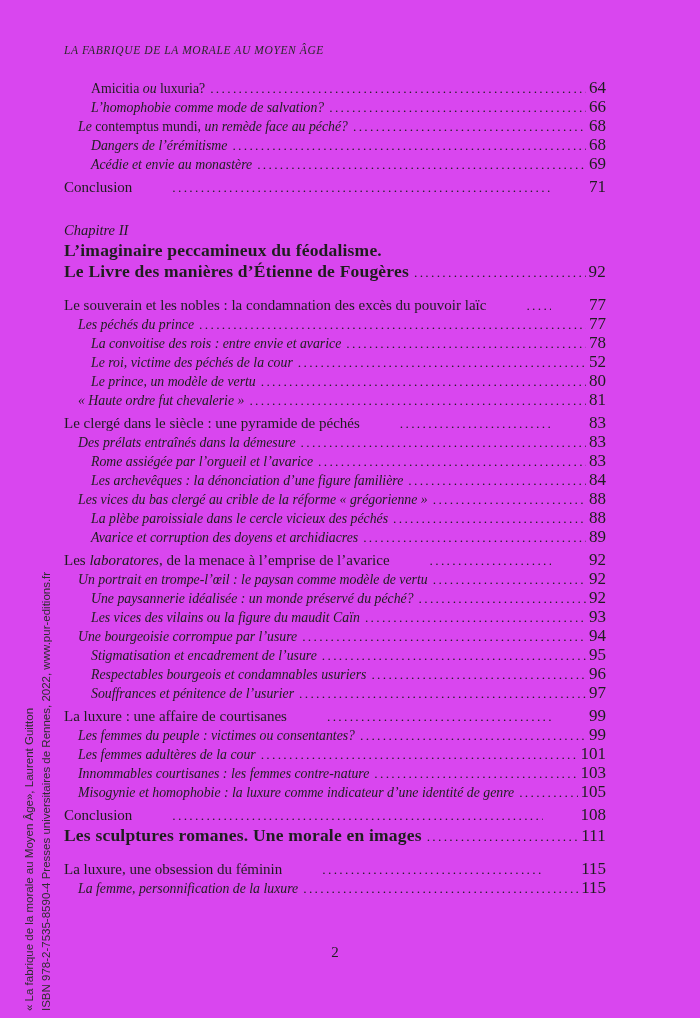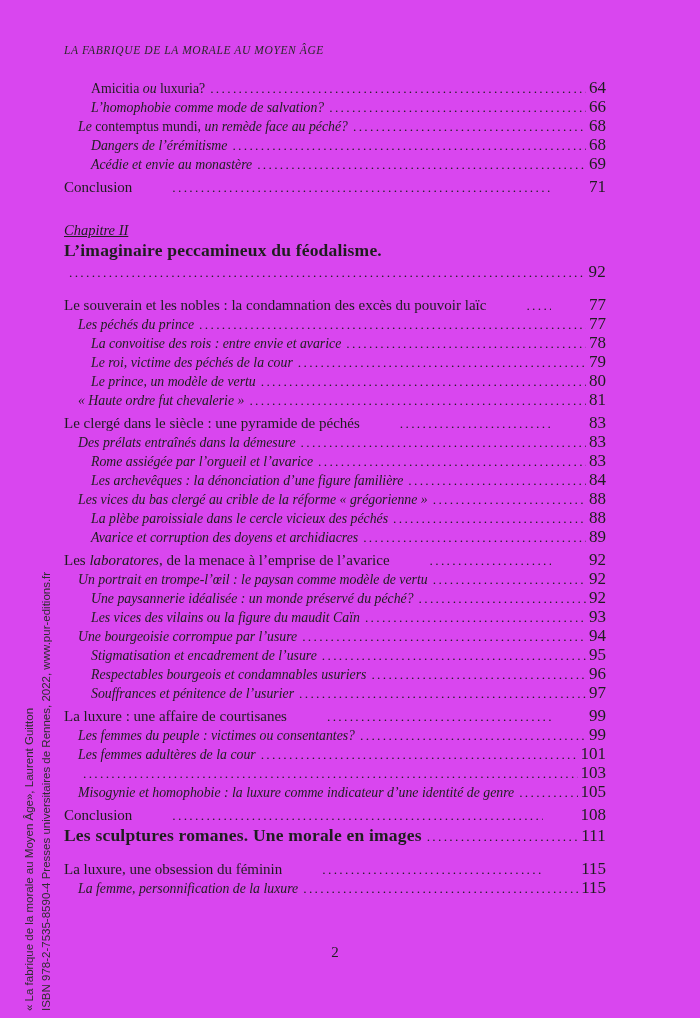--- a/index.html
+++ b/index.html
@@ -32,21 +32,21 @@
   .entry { line-height: 18px; }
   .entry .label, .chap-label .label, .chap-title .label { white-space: nowrap; }
 
   .entry.lvl0 { font-size: 15px; margin-top: 4px; gap: 35px; }
   .entry.lvl1 { font-size: 13.8px; padding-left: 14px; }
   .entry.lvl2 { font-size: 13.8px; padding-left: 27px; }
 
   .seg-i { font-style: italic; }
   .seg-r { font-style: normal; margin-top: 12px; }
 
-  .chap-label { margin-top: 24px; font-size: 14.5px; line-height: 19px; text-decoration: underline; }
+  .chap-label { margin-top: 24px; font-size: 14.5px; line-height: 19px; }
   .chap-title { font-weight: bold; font-size: 17.5px; line-height: 21px; letter-spacing: 0.2px; }
   .chap-title + .entry.lvl0 { margin-top: 13px; }
 
   .dots {
     flex: 1 1 0; min-width: 0;
     overflow: hidden; white-space: nowrap;
     margin: 0 3px 0 5px;
     font-style: normal; font-weight: normal;
     font-size: 13.5px; letter-spacing: 2.3px;
     color: #222222;
@@ -103,20 +103,21 @@
         <span class="dots"></span>
         <span class="pg">71</span>
       </div>
       <div class="chap-label">
         <span class="label"><span class="seg-i">Chapitre II</span></span>
       </div>
       <div class="chap-title">
         <span class="label"><span class="seg-r">L’imaginaire peccamineux du féodalisme.</span></span>
       </div>
       <div class="chap-title">
+        <span class="label"><span class="seg-r">Le Livre des manières d’Étienne de Fougères</span></span>
         <span class="dots"></span>
         <span class="pg">92</span>
       </div>
       <div class="entry lvl0">
         <span class="label"><span class="seg-r">Le souverain et les nobles : la condamnation des excès du pouvoir laïc</span></span>
         <span class="dots"></span>
         <span class="pg">77</span>
       </div>
       <div class="entry lvl1">
         <span class="label"><span class="seg-i">Les péchés du prince</span></span>
@@ -124,21 +125,21 @@
         <span class="pg">77</span>
       </div>
       <div class="entry lvl2">
         <span class="label"><span class="seg-i">La convoitise des rois : entre envie et avarice</span></span>
         <span class="dots"></span>
         <span class="pg">78</span>
       </div>
       <div class="entry lvl2">
         <span class="label"><span class="seg-i">Le roi, victime des péchés de la cour</span></span>
         <span class="dots"></span>
-        <span class="pg">79</span>
+        <span class="pg">52</span>
       </div>
       <div class="entry lvl2">
         <span class="label"><span class="seg-i">Le prince, un modèle de vertu</span></span>
         <span class="dots"></span>
         <span class="pg">80</span>
       </div>
       <div class="entry lvl1">
         <span class="label"><span class="seg-i">« Haute ordre fut chevalerie »</span></span>
         <span class="dots"></span>
         <span class="pg">81</span>
@@ -227,20 +228,21 @@
         <span class="label"><span class="seg-i">Les femmes du peuple : victimes ou consentantes?</span></span>
         <span class="dots"></span>
         <span class="pg">99</span>
       </div>
       <div class="entry lvl1">
         <span class="label"><span class="seg-i">Les femmes adultères de la cour</span></span>
         <span class="dots"></span>
         <span class="pg">101</span>
       </div>
       <div class="entry lvl1">
+        <span class="label"><span class="seg-i">Innommables courtisanes : les femmes contre-nature</span></span>
         <span class="dots"></span>
         <span class="pg">103</span>
       </div>
       <div class="entry lvl1">
         <span class="label"><span class="seg-i">Misogynie et homophobie : la luxure comme indicateur d’une identité de genre</span></span>
         <span class="dots"></span>
         <span class="pg">105</span>
       </div>
       <div class="entry lvl0">
         <span class="label"><span class="seg-r">Conclusion</span></span>

